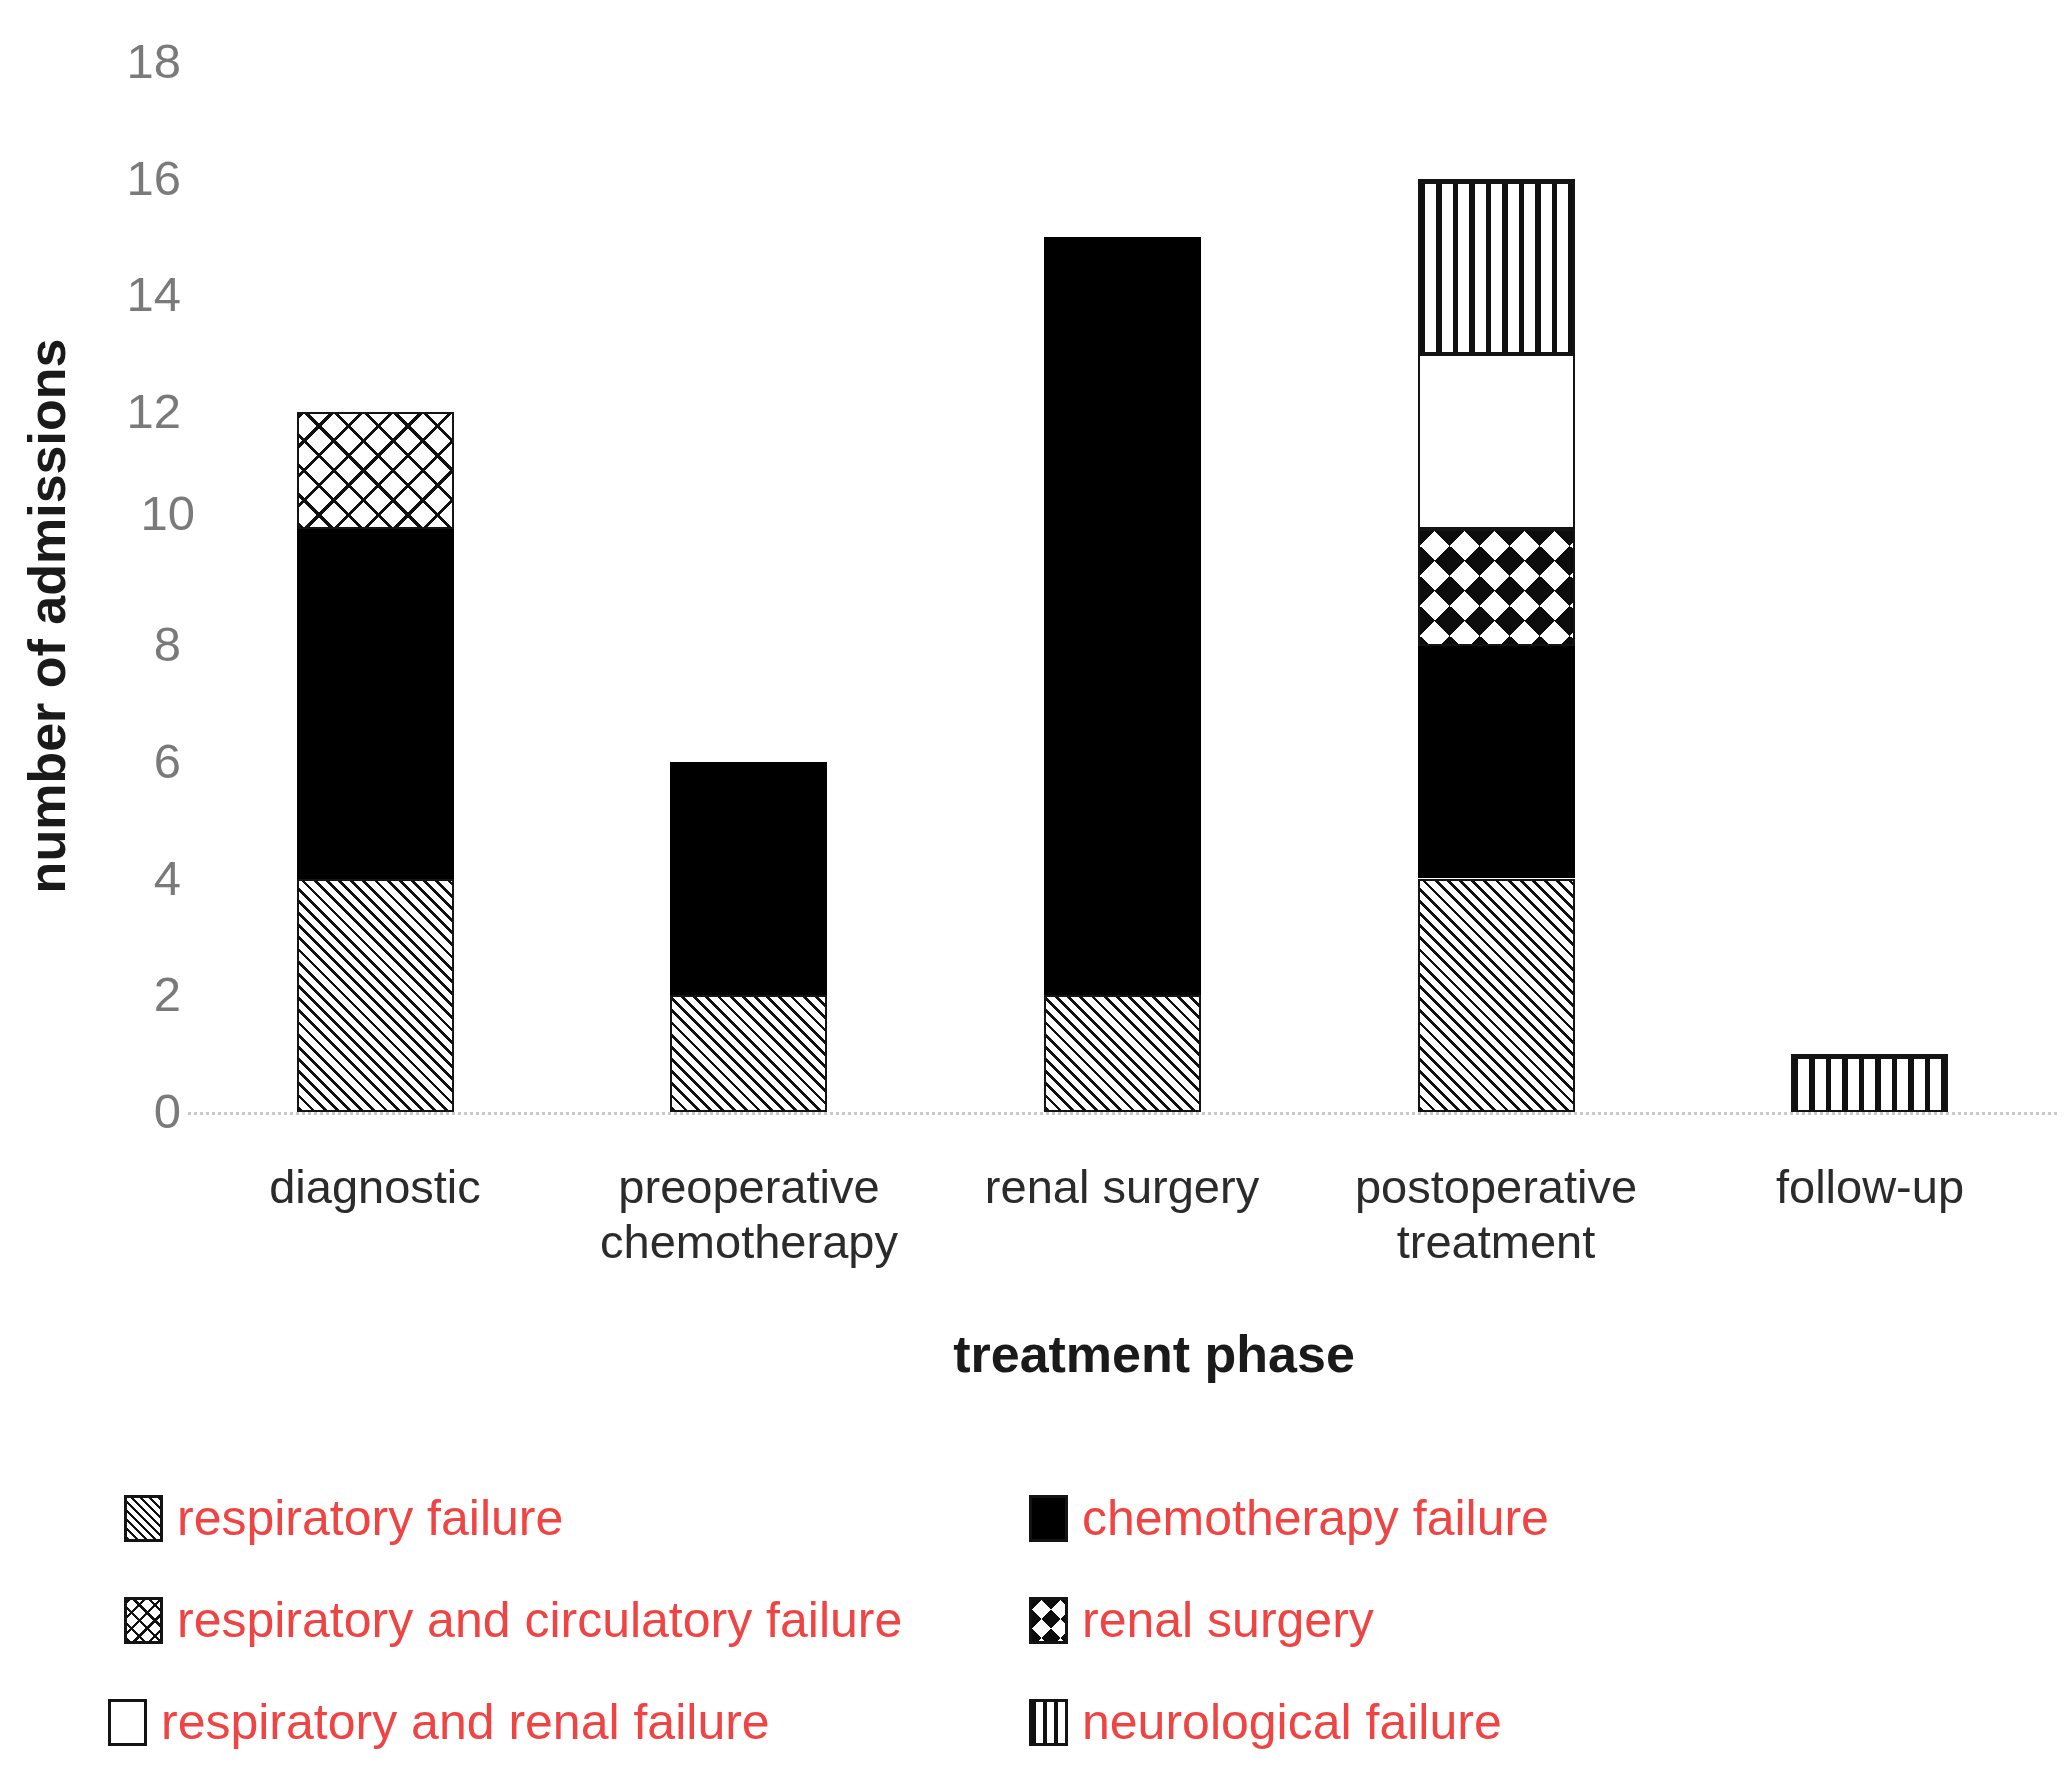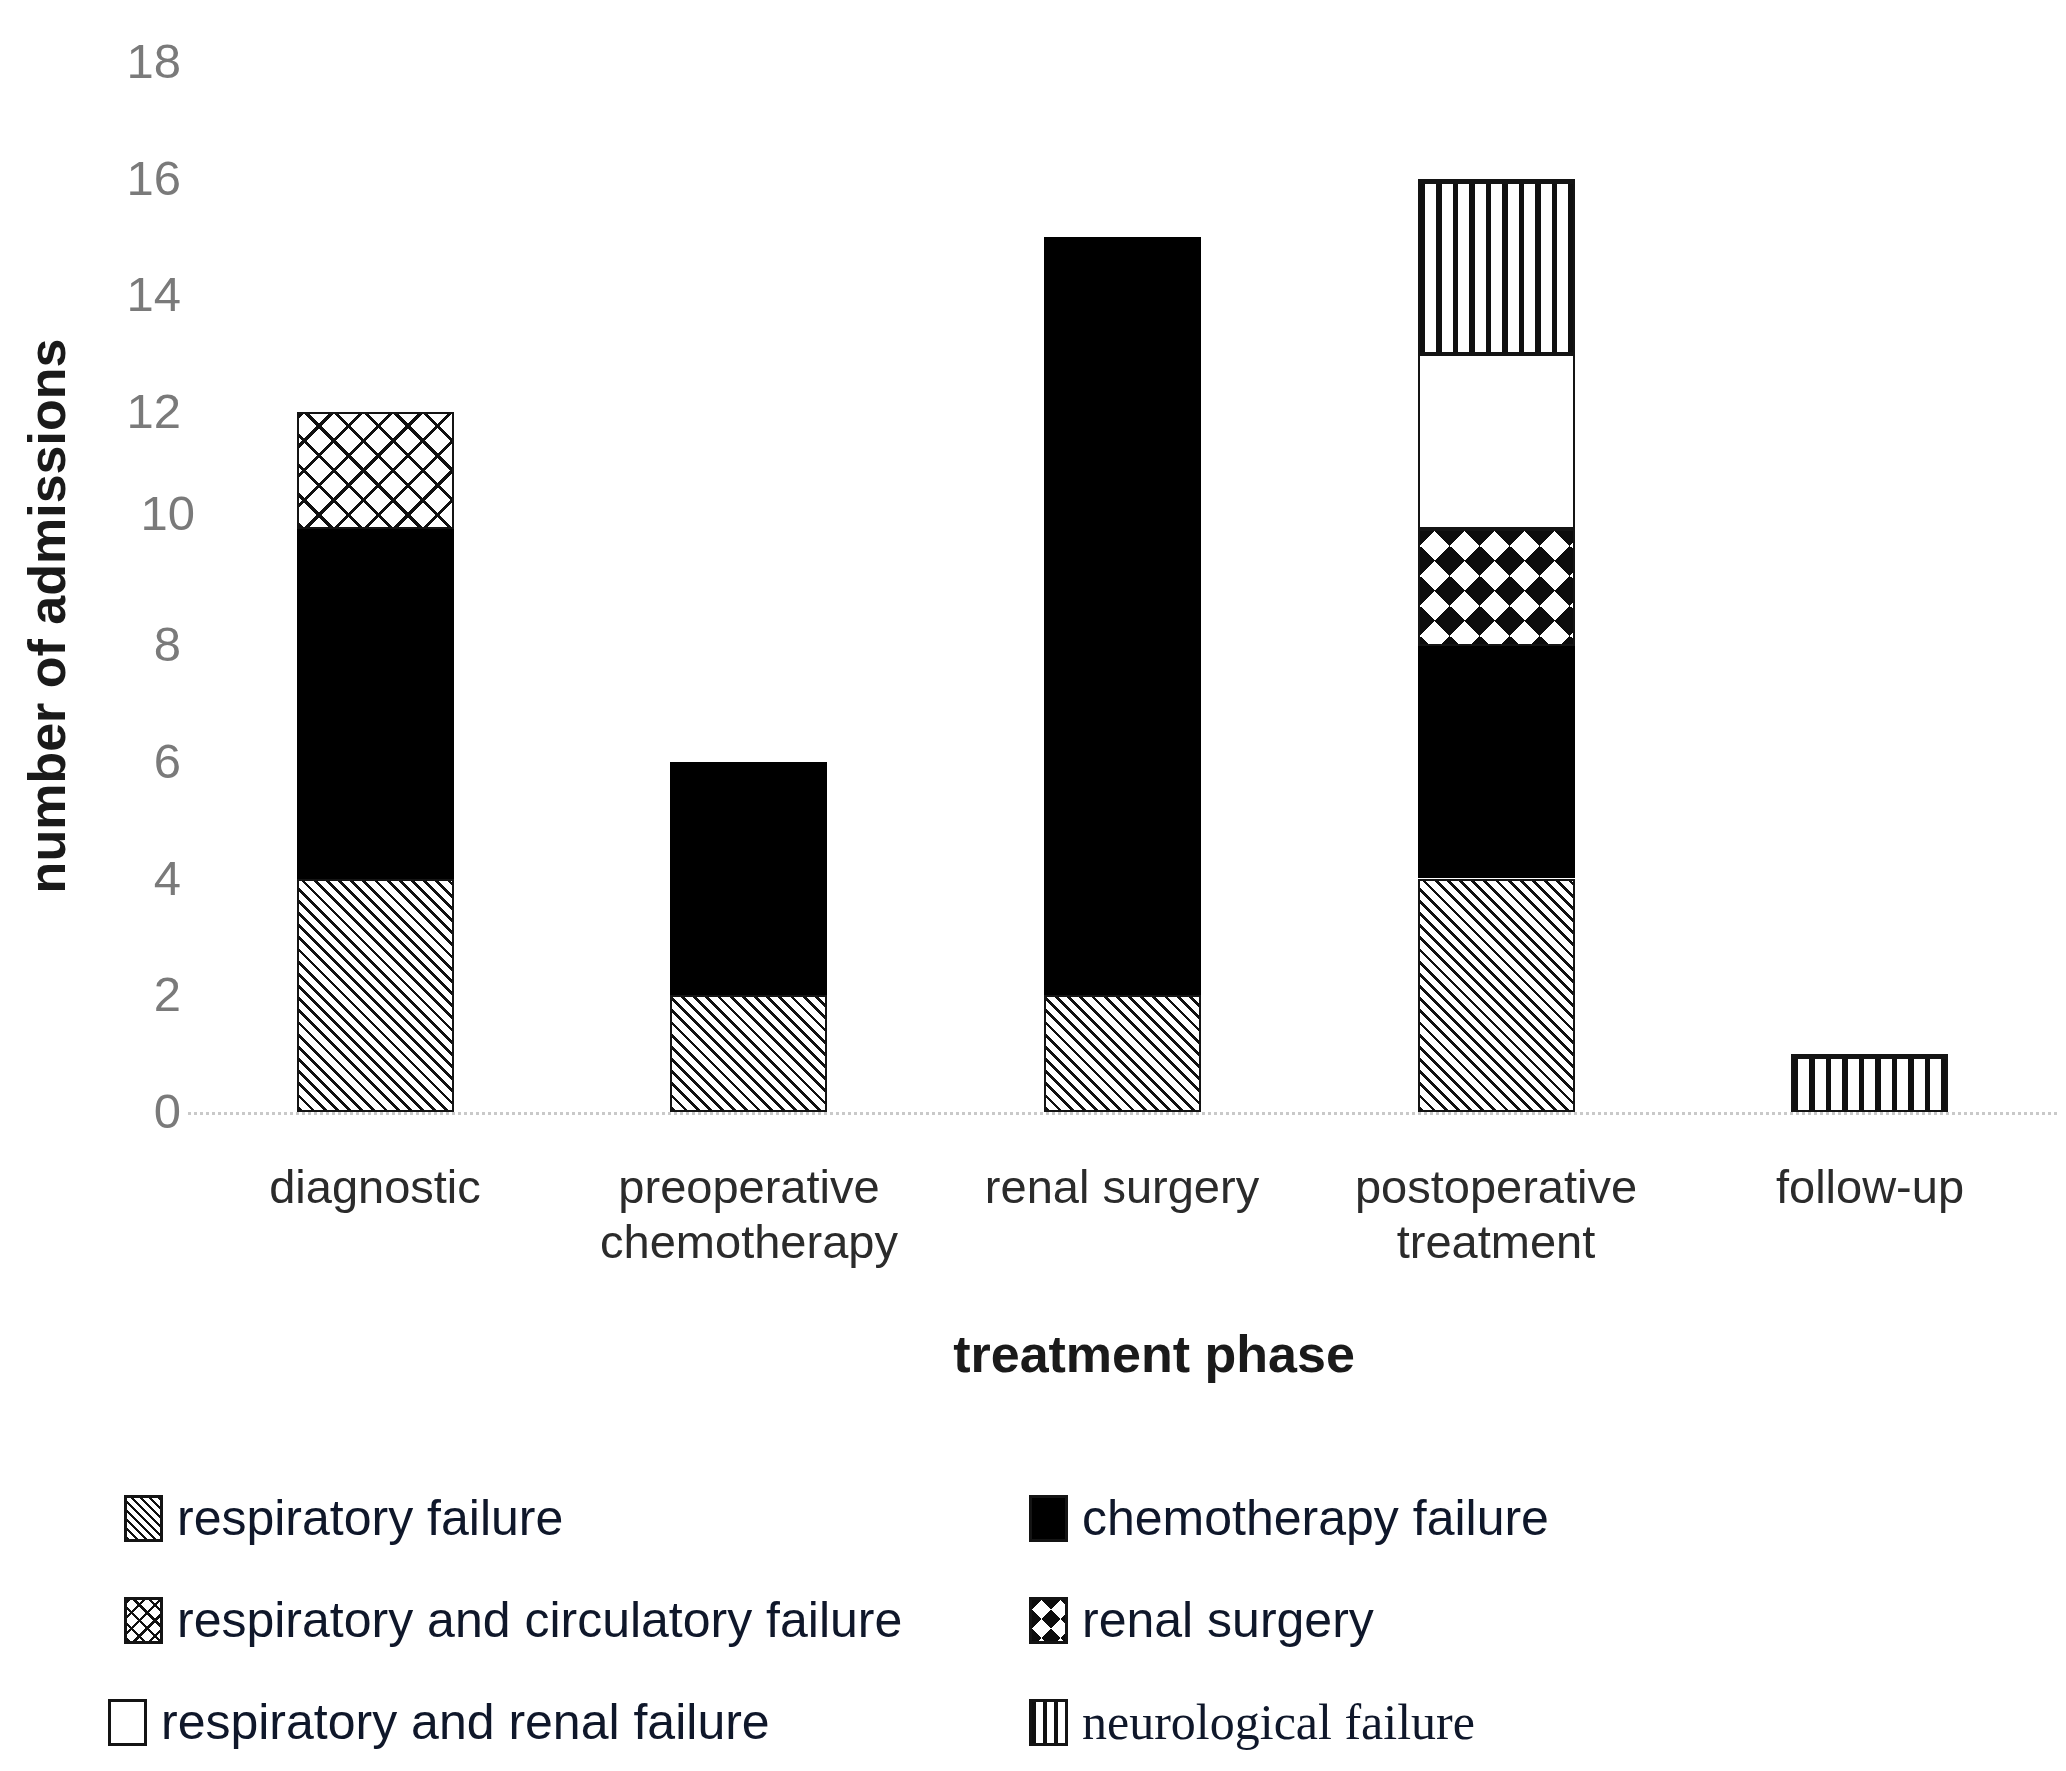--- a/index.html
+++ b/index.html
@@ -34,21 +34,21 @@
   .pat-white{background:#ffffff;}
   .pat-vertical-stripes{background:repeating-linear-gradient(90deg,
       #101010 0,#101010 5.5px,#ffffff 5.5px,#ffffff 16.5px);border-top-width:5.5px;}
 
   
   .xlabel{position:absolute;width:376px;transform:translateX(-50%);text-align:center;
           font-size:47px;line-height:1.18;color:#2b2b2b;}
 
   
   .legitem{position:absolute;display:flex;align-items:center;height:60px;gap:14px;
-           font-size:50px;color:#0f172a;white-space:nowrap;}
+           font-size:50px;color:#ef4444;white-space:nowrap;}
   .sw{display:inline-block;width:39px;height:47px;border:3.1px solid #141414;
       box-sizing:border-box;flex:none;}
   .sw.pat-diagonal-hatch{background:repeating-linear-gradient(45deg,
       #101010 0,#101010 2px,#ffffff 2px,#ffffff 6.3px);}
   .sw.pat-crosshatch{background-image:
       repeating-linear-gradient(45deg,#101010 0,#101010 2.4px,transparent 2.4px,transparent 11px),
       repeating-linear-gradient(135deg,#101010 0,#101010 2.4px,transparent 2.4px,transparent 11px);}
   .sw.pat-black-diamonds{background-size:19px 19px;}
   .sw.pat-vertical-stripes{background:repeating-linear-gradient(90deg,
       #101010 0,#101010 3.9px,#ffffff 3.9px,#ffffff 11px);border-top-width:3.1px;}
@@ -108,19 +108,19 @@
         <span>respiratory and circulatory failure</span>
       </div>
       <div class="legitem" style="left: 1029px; top: 1590px;">
         <span class="sw pat-black-diamonds"></span>
         <span>renal surgery</span>
       </div>
       <div class="legitem" style="left: 108px; top: 1692px;">
         <span class="sw pat-white"></span>
         <span>respiratory and renal failure</span>
       </div>
-      <div class="legitem" style="left: 1029px; top: 1692px; font-family: Liberation Serif, serif;">
+      <div class="legitem" style="left: 1029px; top: 1692px;">
         <span class="sw pat-vertical-stripes"></span>
         <span>neurological failure</span>
       </div>
     </div>
 </div>
 
 
 </body></html>

